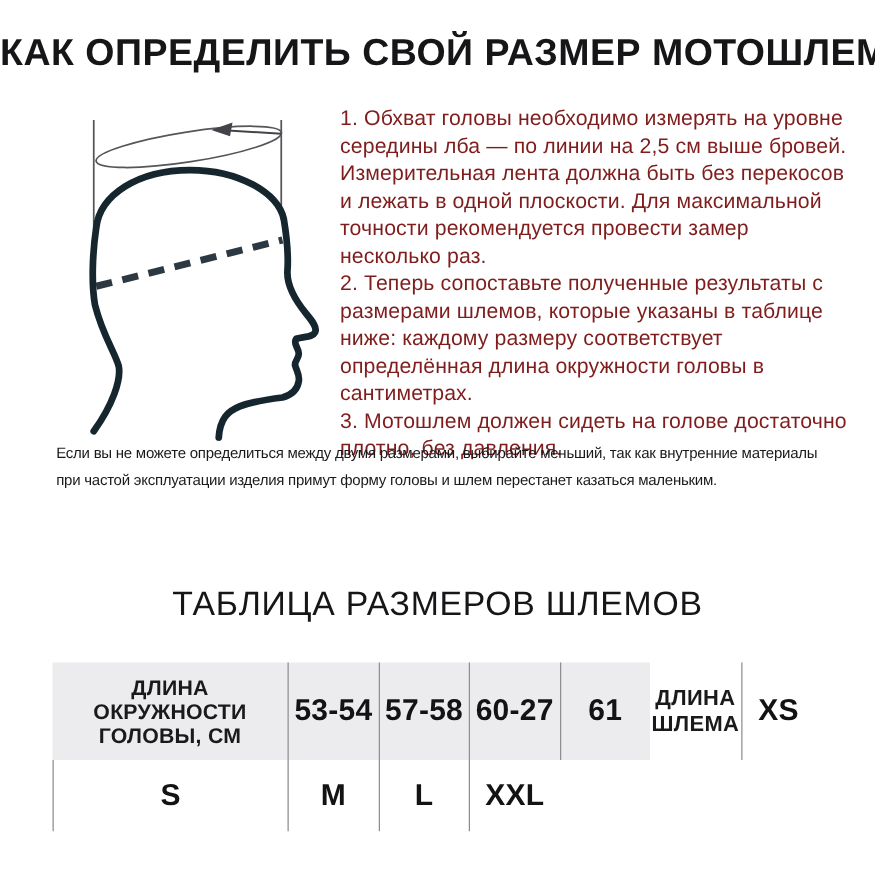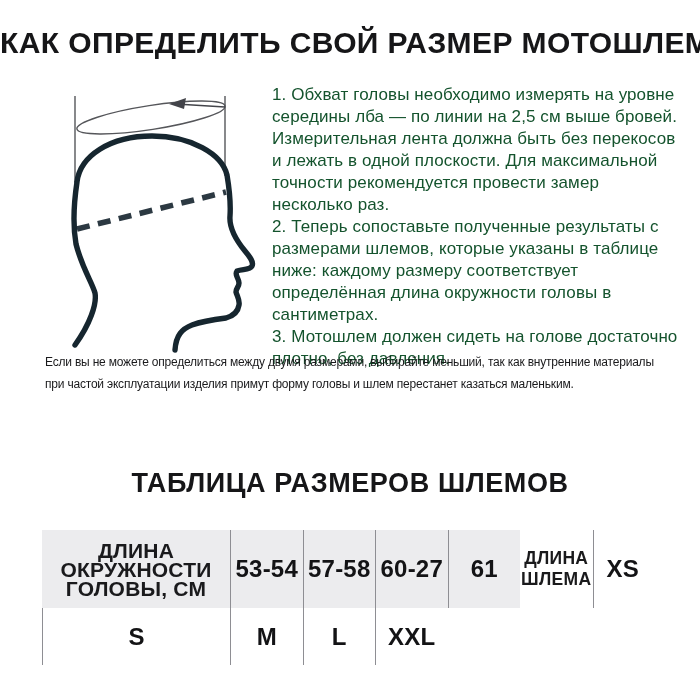--- a/index.html
+++ b/index.html
@@ -9,47 +9,47 @@
     color:#1c1c1e;overflow:hidden;
   }
   .page-title{
     position:absolute;top:26px;left:0;width:700px;
     text-align:center;font-size:30px;font-weight:700;
     letter-spacing:0.4px;color:#161618;white-space:nowrap;
   }
   .diagram{position:absolute;left:40px;top:72px;width:230px;height:288px;}
   .instructions{
     position:absolute;left:272px;top:84px;width:412px;
-    font-size:17px;line-height:22px;letter-spacing:0.1px;color:#14532d;
+    font-size:17px;line-height:22px;letter-spacing:0.1px;color:#7f1d1d;
   }
   .instructions p{margin:0;}
   .note{
     position:absolute;left:45px;top:351px;width:612px;
     font-size:12px;line-height:22px;letter-spacing:-0.2px;color:#1a1a1c;
   }
   .note p{margin:0;}
   .table-title{
     position:absolute;top:468px;left:0;width:700px;
-    text-align:center;font-size:27px;font-weight:700;
+    text-align:center;font-size:27px;font-weight:400;
     letter-spacing:0.6px;color:#161618;white-space:nowrap;
   }
   .size-table{
     position:absolute;left:42px;top:530px;width:610px;
     display:grid;
     grid-template-columns:188px 72.5px 72.5px 72.5px 72.5px 72.5px 59.5px;
     grid-template-rows:78px 57px;
   }
   .size-table .cell{
     display:flex;align-items:center;justify-content:center;
     text-align:center;
   }
   .size-table .head-row{background:#ececee;}
   .size-table .vline{border-left:1.5px solid #8e8e93;}
   .size-table .label-cell{
-    font-weight:700;font-size:21px;line-height:19px;
+    font-weight:700;font-size:17px;line-height:19px;
     padding:0 28px;letter-spacing:0.2px;color:#1a1a1c;
   }
   .size-table .row2-label{
     font-weight:700;font-size:17.5px;letter-spacing:0.3px;color:#1a1a1c;
   }
   .size-table .num-cell,.size-table .size-cell{
     font-weight:700;font-size:24px;letter-spacing:0.2px;color:#131315;text-align:center;
   }
 </style>
 </head>

